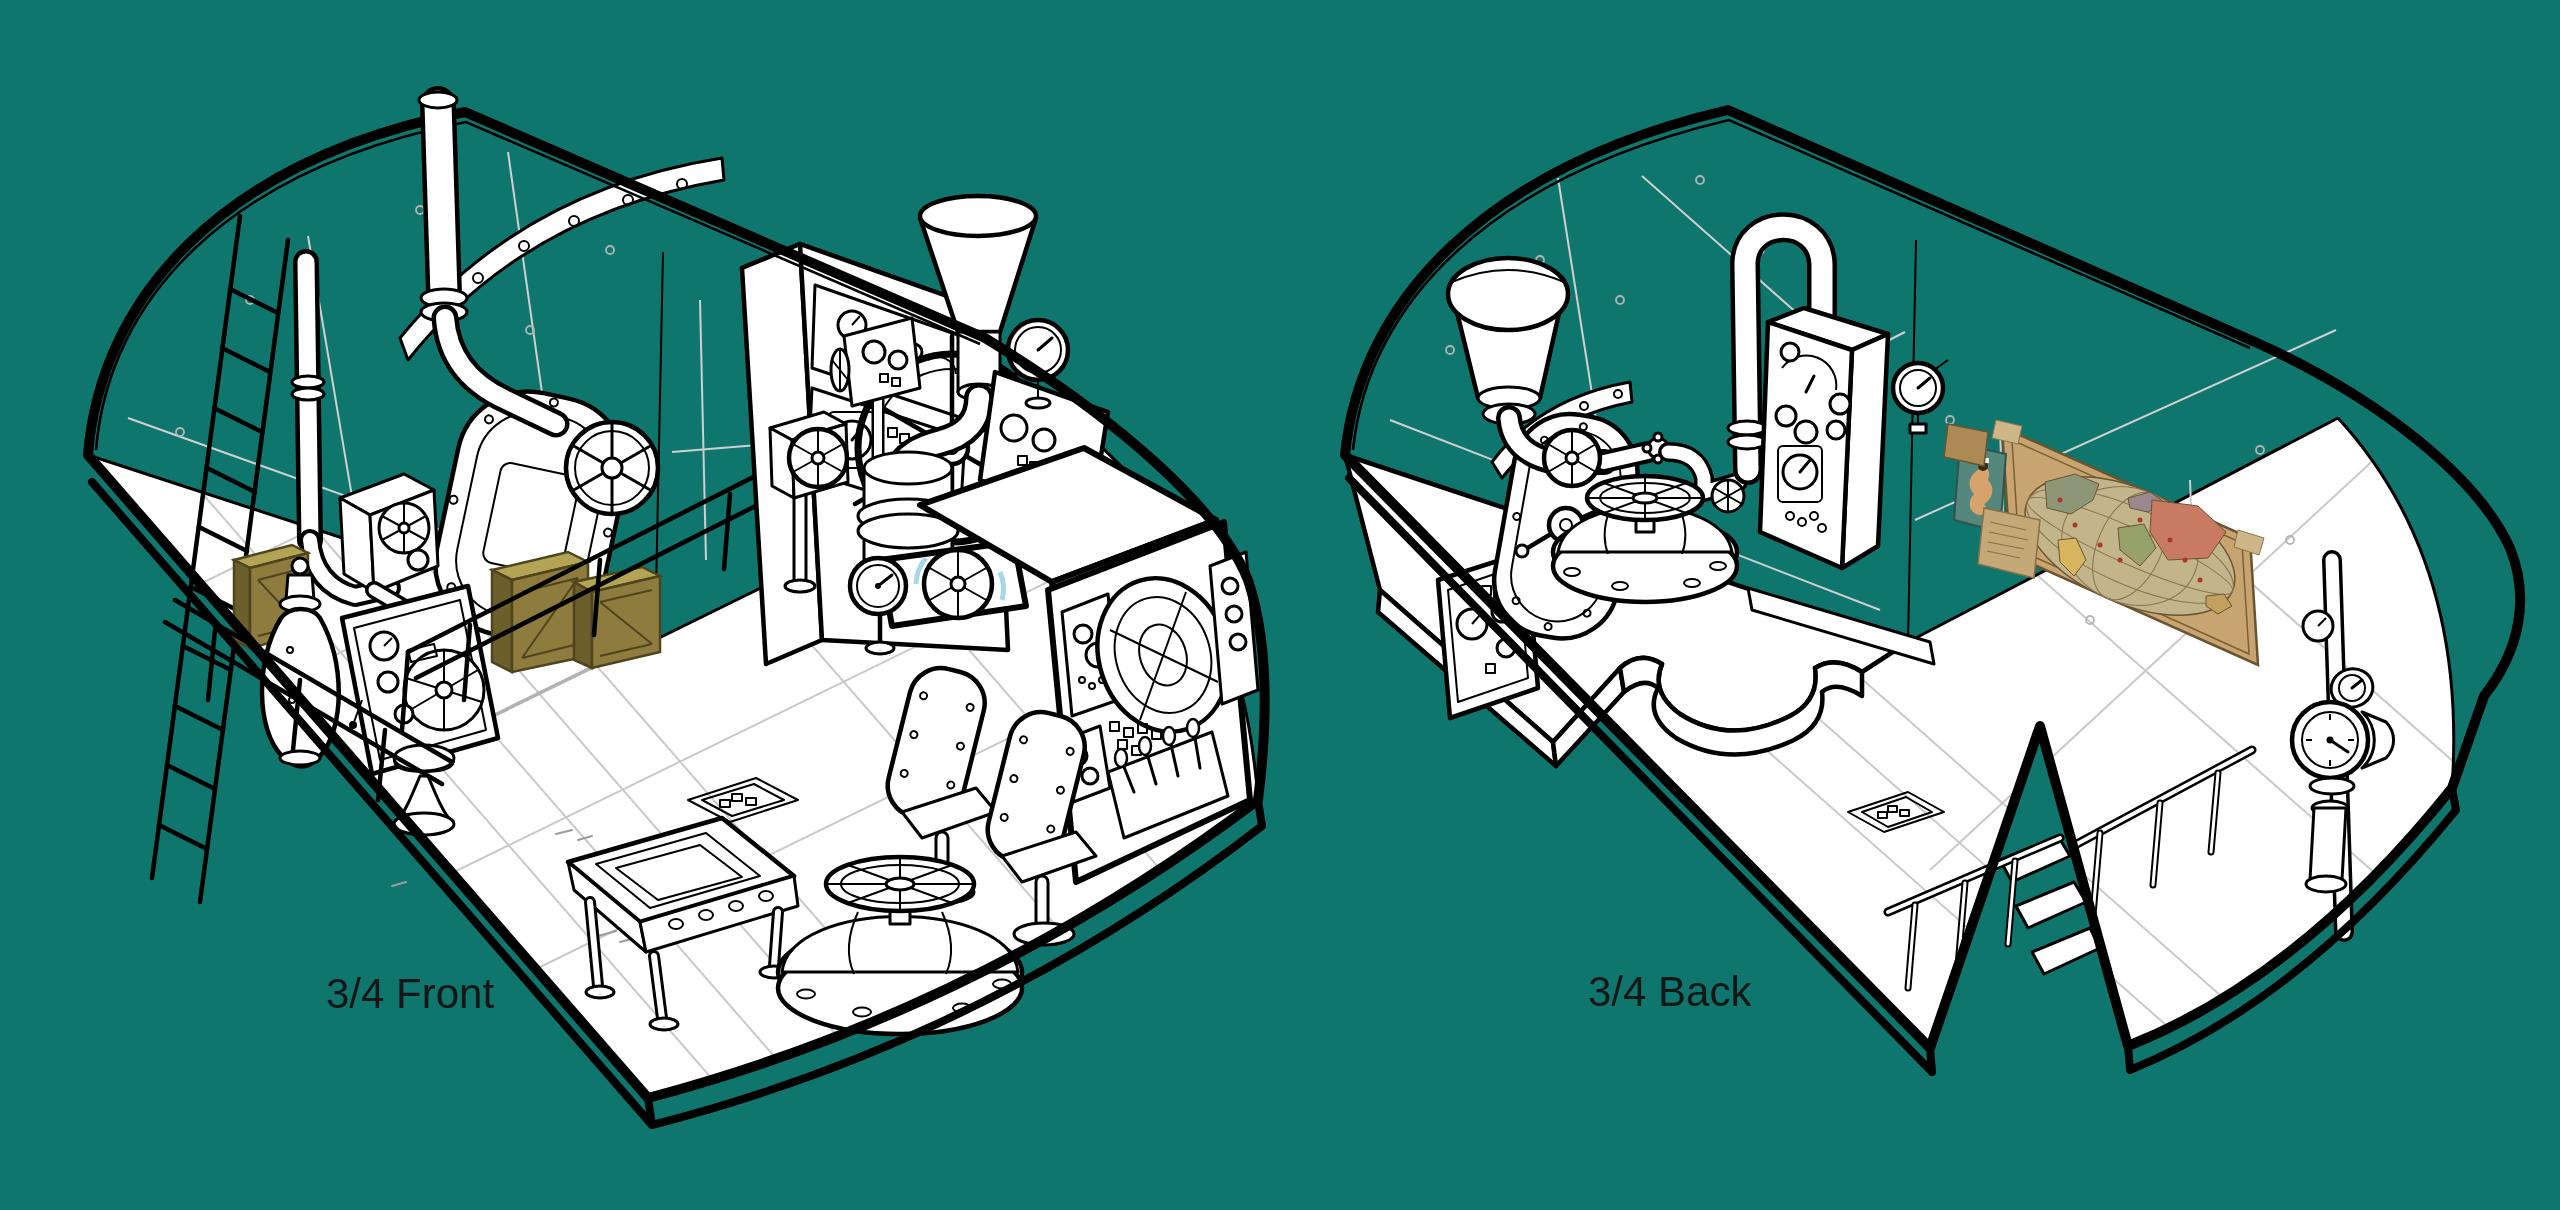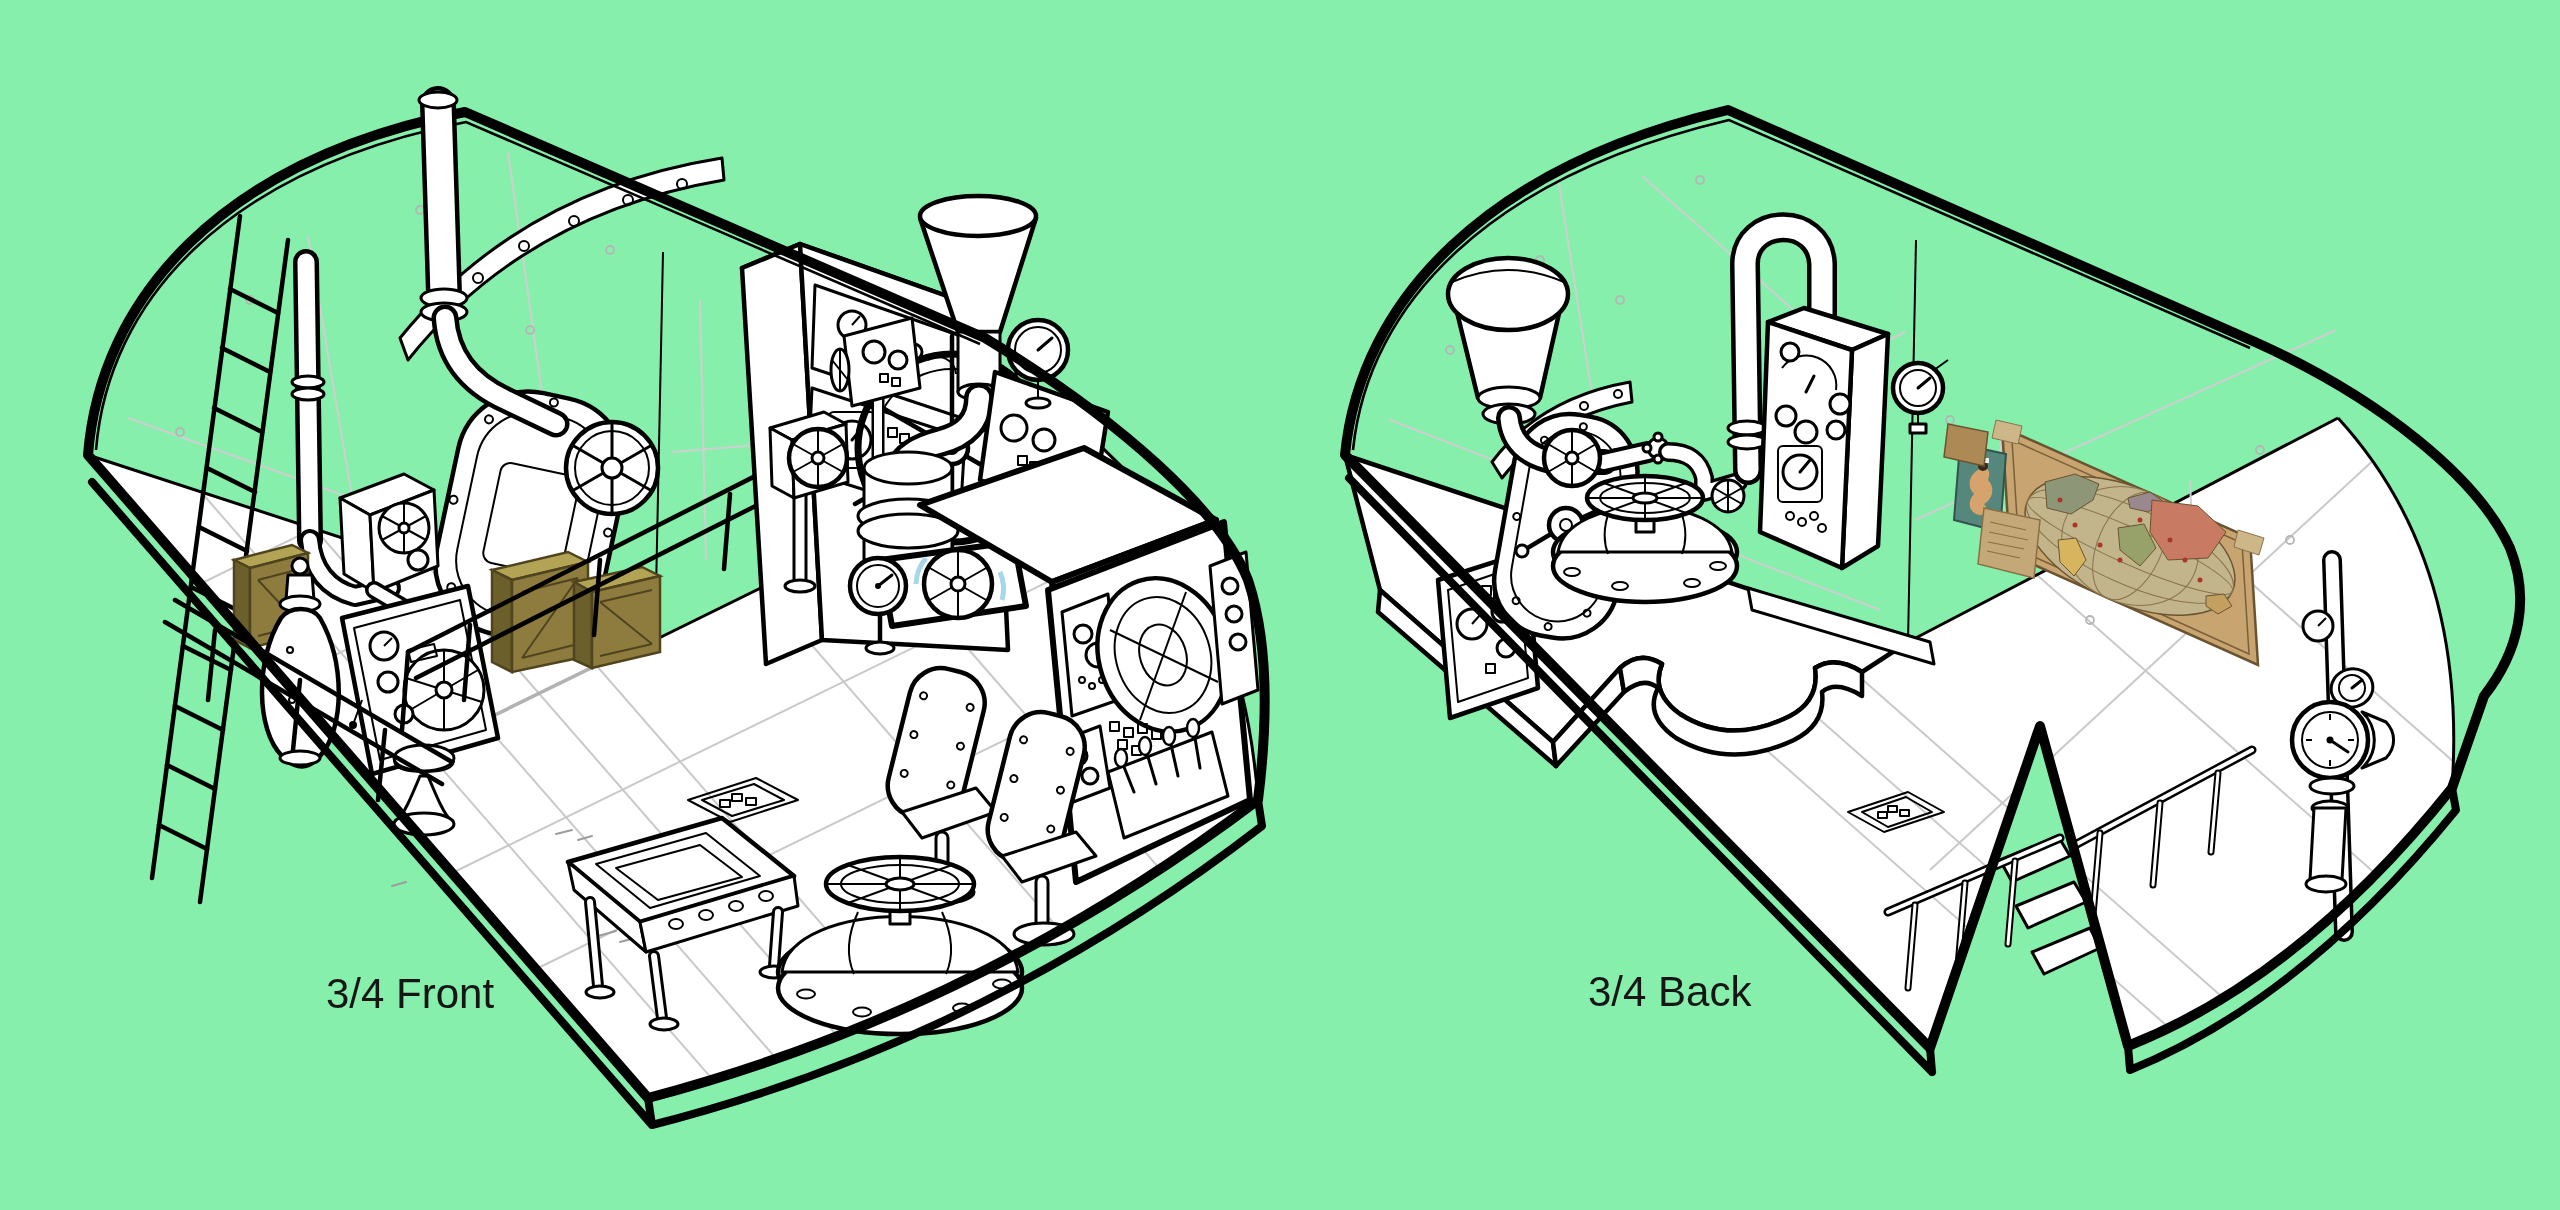--- a/index.html
+++ b/index.html
@@ -1,16 +1,16 @@
 <!DOCTYPE html>
 <html><head>
 <meta charset="utf-8">
 <style>
   html,body{margin:0;padding:0;background:#ffffff;}
-  .canvas{position:relative;width:2560px;height:1210px;background:#86efac;overflow:hidden;
+  .canvas{position:relative;width:2560px;height:1210px;background:#0f766e;overflow:hidden;
           font-family:"Liberation Sans", sans-serif;}
   svg{display:block;}
   .hull{fill:none;stroke:#000;stroke-width:10;stroke-linejoin:round;stroke-linecap:round;}
   .hull2{fill:none;stroke:#000;stroke-width:8;stroke-linejoin:round;stroke-linecap:round;}
   .inner{fill:none;stroke:#000;stroke-width:2.6;}
   .base{fill:none;stroke:#000;stroke-width:3;}
   .ln{fill:none;stroke:#000;stroke-width:3;stroke-linejoin:round;stroke-linecap:round;}
   .ln2{fill:none;stroke:#000;stroke-width:4.5;stroke-linejoin:round;stroke-linecap:round;}
   .ln1{fill:none;stroke:#000;stroke-width:2;stroke-linejoin:round;}
   .w{fill:#fff;stroke:#000;stroke-width:3;stroke-linejoin:round;}

